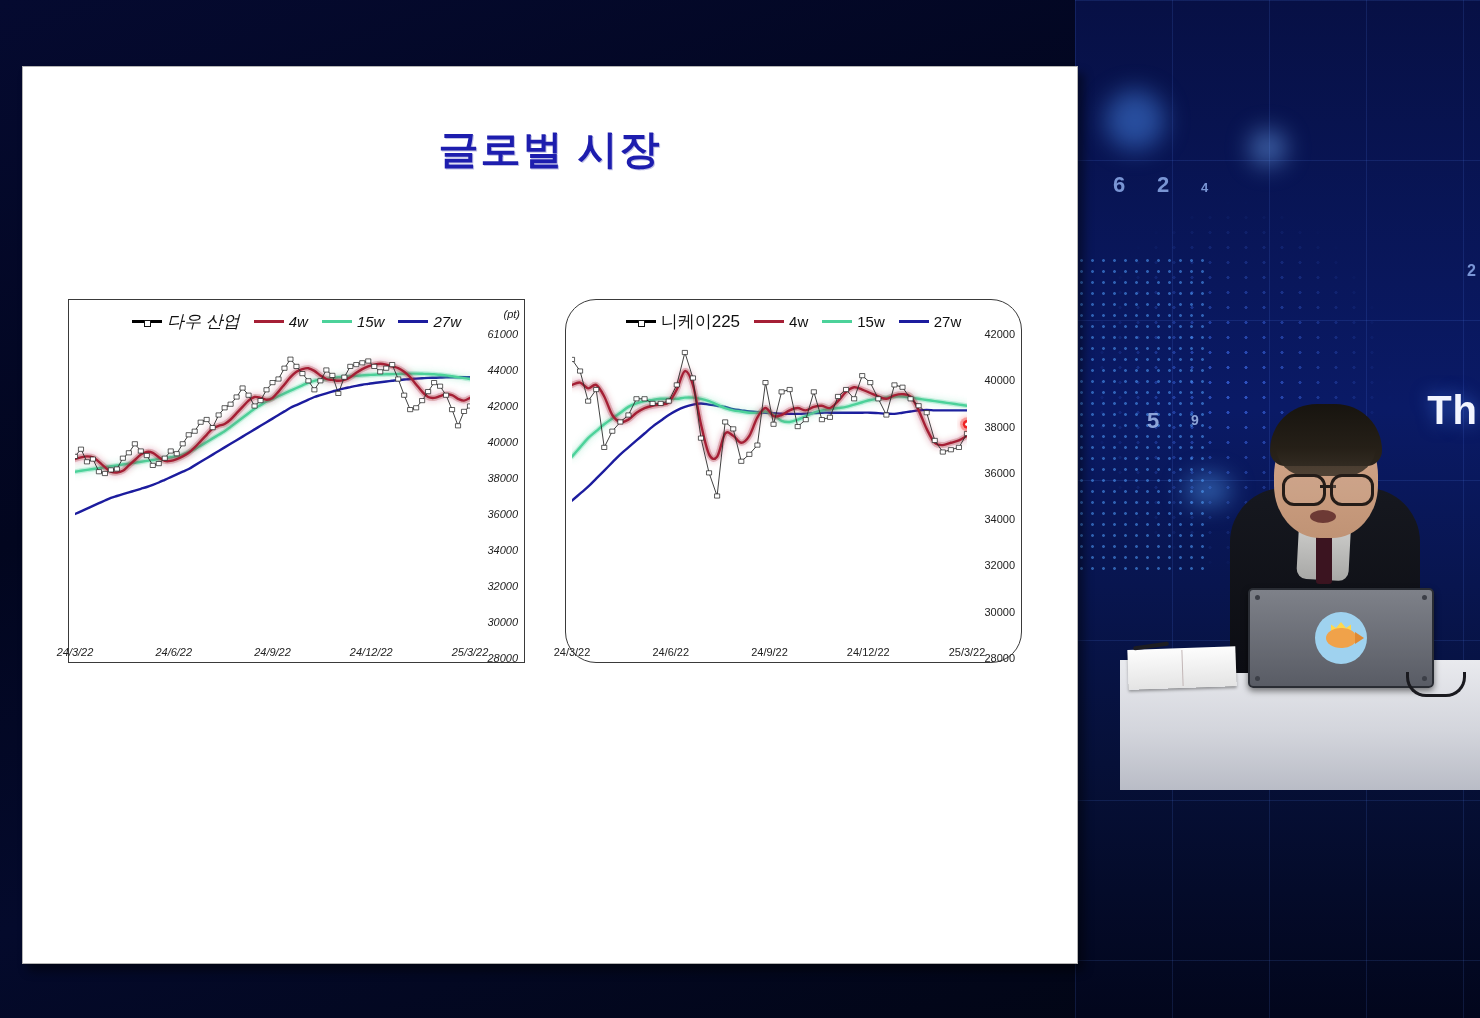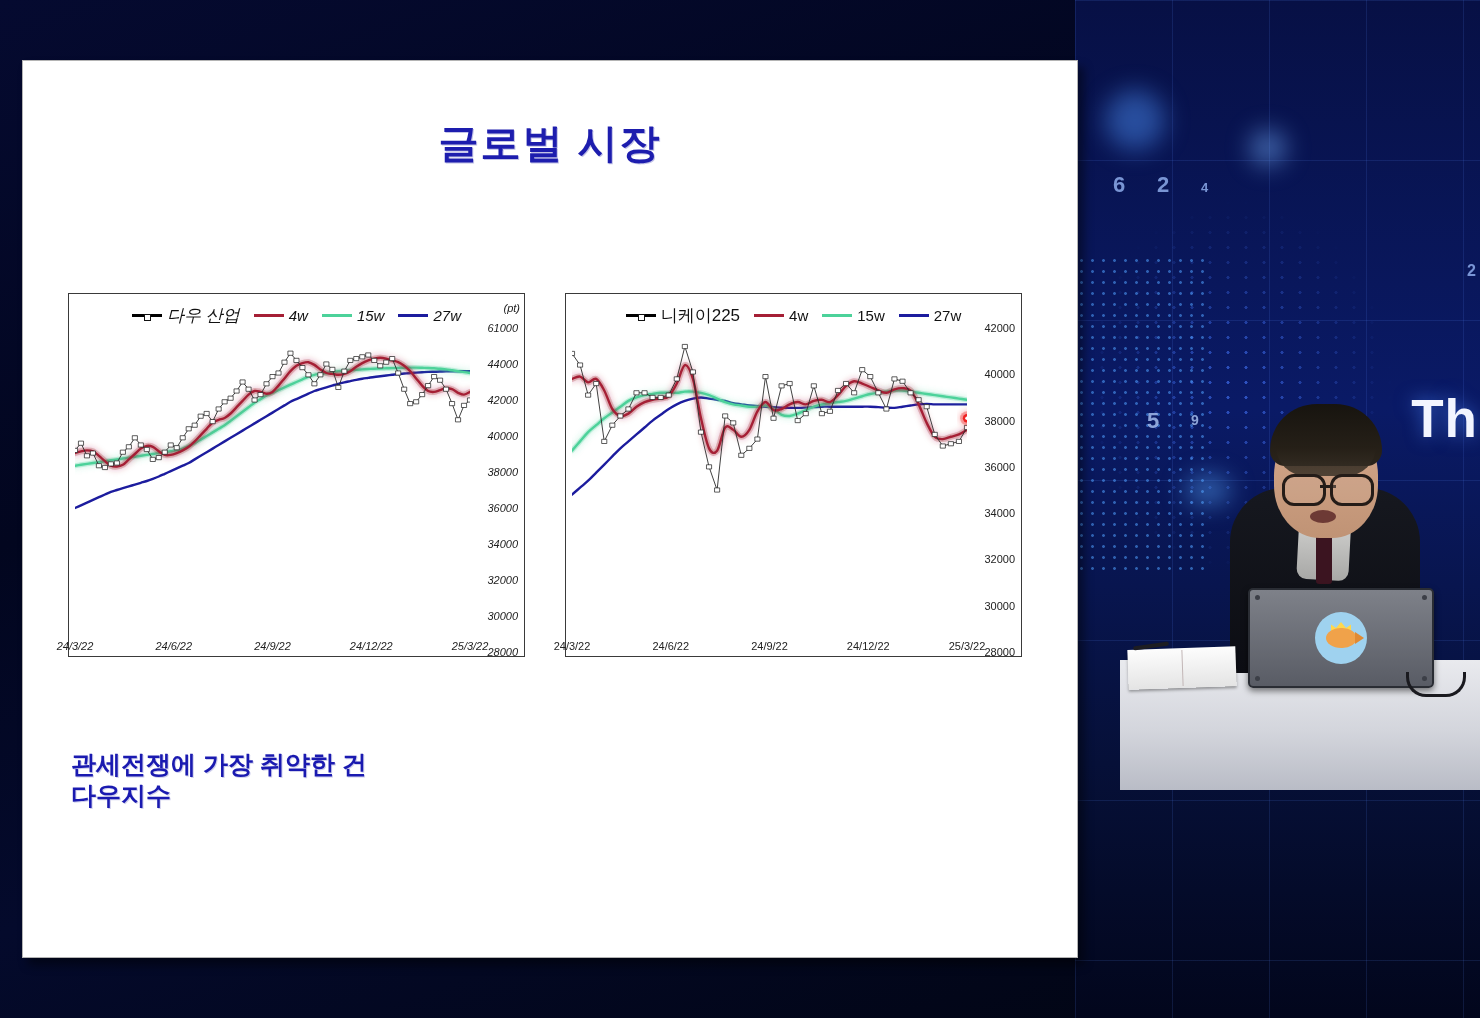--- a/index.html
+++ b/index.html
@@ -62,29 +62,29 @@
            clip-path:polygon(0 100%,0 25%,25% 60%,50% 0,75% 60%,100% 25%,100% 100%);}
   .book{position:absolute;left:1128px;top:648px;width:108px;height:40px;
         background:linear-gradient(180deg,#fdfdfd 0%,#e4e4e4 100%);transform:rotate(-2deg);
         box-shadow:0 2px 3px rgba(0,0,0,.35);}
   .book:after{content:"";position:absolute;left:50%;top:2px;width:1px;height:36px;background:#c2b6b6;}
   .pen{position:absolute;left:1133px;top:644px;width:36px;height:4px;background:#1d1d22;border-radius:2px;transform:rotate(-8deg);}
   .cable{position:absolute;left:1406px;top:672px;width:54px;height:22px;border:3px solid #1a1a1f;border-top:none;
          border-radius:0 0 20px 20px;}
 
   
-  .slide{position:absolute;left:22px;top:60px;width:1054px;height:896px;background:#fff;
+  .slide{position:absolute;left:22px;top:66px;width:1054px;height:896px;background:#fff;
          border:1px solid #b4b4b4;box-shadow:6px 7px 9px rgba(0,0,0,.45);}
 
   .slide-title{position:absolute;left:0;right:0;top:55px;text-align:center;color:#1d1dae;
        font-size:40px;font-weight:bold;letter-spacing:2px;text-shadow:1px 1px 0 rgba(120,120,200,.45);}
 
   .chart-box{position:absolute;border:1px solid #3a3a3a;background:#fff;}
   #chart-left{left:45px;top:232px;width:455px;height:362px;font-style:italic;}
-  #chart-right{left:542px;top:232px;width:455px;height:362px;}
+  #chart-right{left:542px;top:232px;width:455px;height:362px;border-radius:31px;}
 
   .legend{position:absolute;left:0;right:0;top:10px;display:flex;justify-content:center;align-items:center;gap:14px;
           font-size:15px;color:#111;}
   .legend .item{display:flex;align-items:center;gap:5px;white-space:nowrap;}
   .legend .swatch{display:inline-block;width:30px;height:0;border-top:3px solid #000;position:relative;}
   .legend .swatch.mk:after{content:"";position:absolute;left:12px;top:-3px;width:5px;height:5px;
           background:#fff;border:1px solid #111;}
   .legend .name{font-size:17px;}
   .legend .name.small{font-size:15px;}
 
@@ -141,21 +141,21 @@
     <div class="glow" style="left:110px;top:475px;width:46px;height:30px;background:rgba(90,170,255,.5);"></div>
     <div class="glow" style="left:215px;top:605px;width:40px;height:26px;background:rgba(70,200,255,.45);"></div>
 
     <div class="bgnum" style="left:38px;top:172px;font-size:22px;">6</div>
     <div class="bgnum" style="left:82px;top:172px;font-size:22px;">2</div>
     <div class="bgnum" style="left:126px;top:180px;font-size:13px;">4</div>
     <div class="bgnum" style="left:72px;top:408px;font-size:22px;color:#b8d2ff;">5</div>
     <div class="bgnum" style="left:116px;top:412px;font-size:14px;color:#b8d2ff;">9</div>
     <div class="bgnum" style="right:4px;top:262px;font-size:16px;">2</div>
 
-    <div class="bgtext" style="right:2px;top:388px;font-size:53px;letter-spacing:1px;">Th</div>
+    <div class="bgtext" style="right:2px;top:388px;font-size:40px;letter-spacing:1px;">Th</div>
   </div>
 
   <div class="desk"></div>
   <div class="person">
     <div class="torso"></div>
     <div class="shirt"></div>
     <div class="tie"></div>
     <div class="head"></div>
     <div class="hair"></div>
     <div class="mouth"></div>
@@ -409,19 +409,17 @@
         <div class="ylab" style="top: 126.571px;">38000</div>
         <div class="ylab" style="top: 80.2857px;">40000</div>
         <div class="ylab" style="top: 34px;">42000</div>
         <div class="xlab" style="left: 6px; bottom: 4px;">24/3/22</div>
         <div class="xlab" style="left: 104.75px; bottom: 4px;">24/6/22</div>
         <div class="xlab" style="left: 203.5px; bottom: 4px;">24/9/22</div>
         <div class="xlab" style="left: 302.25px; bottom: 4px;">24/12/22</div>
         <div class="xlab" style="left: 401px; bottom: 4px;">25/3/22</div>
       </div>
 
-    <div class="caption" id="caption-left">관세전쟁에 가장 취약한 건
-다우지수</div>
   </div>
 
 
 
 </div>
 
 </body></html>

